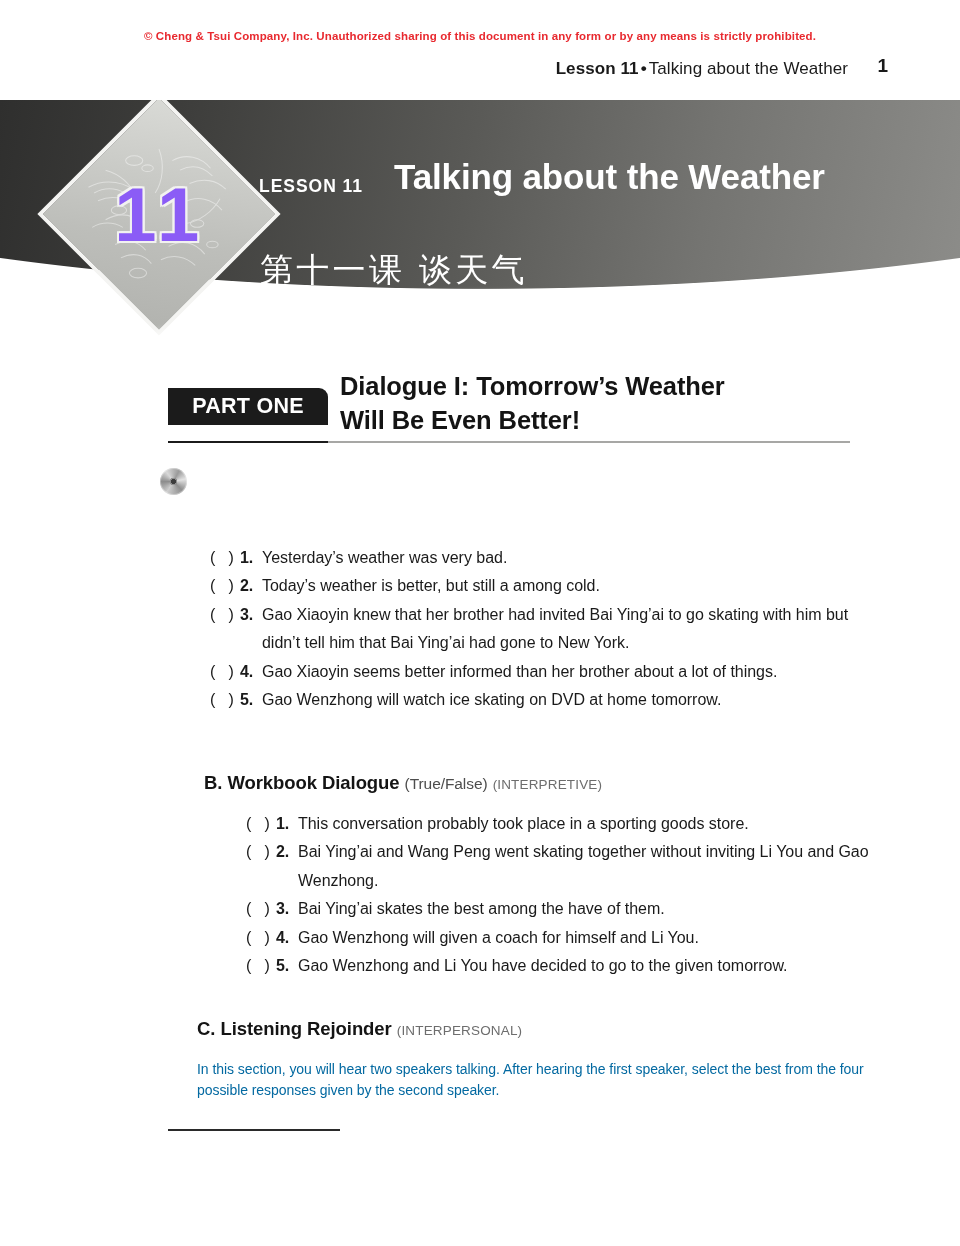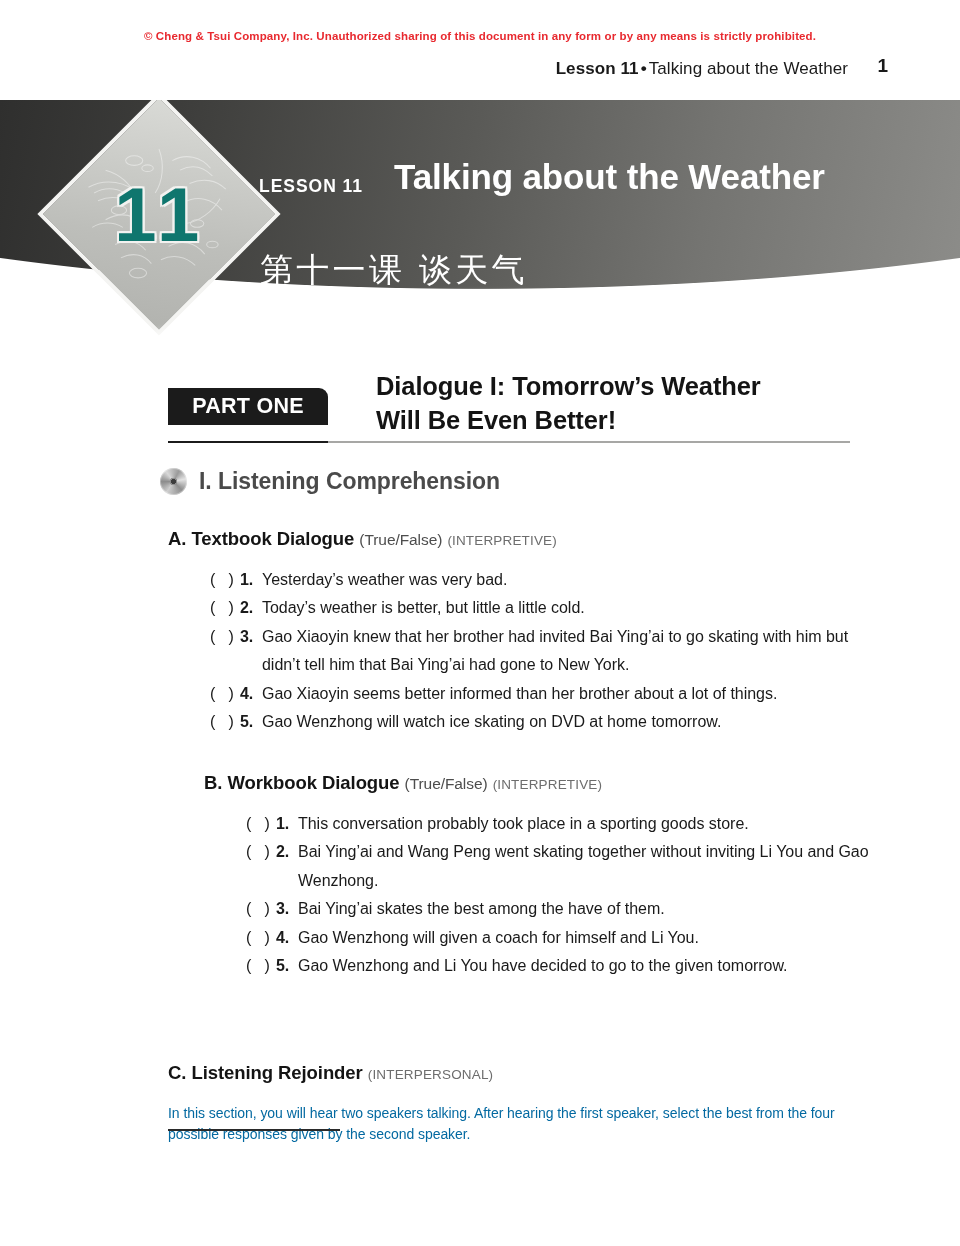--- a/index.html
+++ b/index.html
@@ -99,21 +99,21 @@
     opacity: 0.5;
   }
   .badge-num {
     position: absolute;
     inset: 0;
     display: flex;
     align-items: center;
     justify-content: center;
     font-size: 76px;
     font-weight: bold;
-    color: #0f766e;
+    color: #8b5cf6;
     letter-spacing: 0.06em;
     text-shadow:
        2px 0 0 #f2f2f0, -2px 0 0 #f2f2f0,
        0 2px 0 #f2f2f0, 0 -2px 0 #f2f2f0,
        2px 2px 0 #f2f2f0, -2px -2px 0 #f2f2f0,
        2px -2px 0 #f2f2f0, -2px 2px 0 #f2f2f0;
   }
 
   .lesson-kicker {
     position: absolute;
@@ -155,21 +155,20 @@
   .dialogue-title {
     position: absolute;
     left: 172px;
     top: 0px;
     font-size: 25.5px;
     font-weight: bold;
     line-height: 1.32;
     color: #141414;
     letter-spacing: -0.004em;
     white-space: pre-line;
-    margin-left: 36px;
   }
   .part-badge {
     position: absolute;
     left: 0;
     top: 18px;
     width: 160px;
     height: 37px;
     background: #1b1b1b;
     border-radius: 0 9px 0 0;
     color: #ffffff;
@@ -340,39 +339,33 @@
 <div class="part-block">
   <div class="dialogue-title">Dialogue I: Tomorrow’s Weather
 Will Be Even Better!</div>
   <div class="part-rule"></div>
   <div class="part-rule-dark"></div>
   <div class="part-badge">PART ONE</div>
 </div>
 
 <div class="sec-roman">
   <span class="cd-icon"></span>
-  <span class="sec-roman-label">I. Listening Comprehension</span>
 </div>
 
 <div class="subsec" style="top:528px;">
-  <div class="subsec-head">
-    <span>A. Textbook Dialogue</span>
-    <span class="qual">(True/False)</span>
-    <span class="mode">(INTERPRETIVE)</span>
-  </div>
   <ul class="qlist" style="margin-top:16px; padding-left:42px;">
     <li class="qitem">
       <span class="q-paren">(   )</span>
       <span class="q-num">1.</span>
       <span class="q-text">Yesterday’s weather was very bad.</span>
     </li>
     <li class="qitem">
       <span class="q-paren">(   )</span>
       <span class="q-num">2.</span>
-      <span class="q-text">Today’s weather is better, but little a little cold.</span>
+      <span class="q-text">Today’s weather is better, but still a among cold.</span>
     </li>
     <li class="qitem">
       <span class="q-paren">(   )</span>
       <span class="q-num">3.</span>
       <span class="q-text">Gao Xiaoyin knew that her brother had invited Bai Ying’ai to go skating with him but didn’t tell him that Bai Ying’ai had gone to New York.</span>
     </li>
     <li class="qitem">
       <span class="q-paren">(   )</span>
       <span class="q-num">4.</span>
       <span class="q-text">Gao Xiaoyin seems better informed than her brother about a lot of things.</span>
@@ -413,21 +406,21 @@
       <span class="q-text">Gao Wenzhong will given a coach for himself and Li You.</span>
     </li>
     <li class="qitem">
       <span class="q-paren">(   )</span>
       <span class="q-num">5.</span>
       <span class="q-text">Gao Wenzhong and Li You have decided to go to the given tomorrow.</span>
     </li>
   </ul>
 </div>
 
-<div class="subsec" style="top:1062px; width:690px;">
+<div class="subsec" style="top:1018px; width:690px;margin-left:29px;">
   <div class="subsec-head">
     <span>C. Listening Rejoinder</span>
     <span class="mode">(INTERPERSONAL)</span>
   </div>
   <div class="body-para" style="margin-top:19px;">In this section, you will hear two speakers talking. After hearing the first speaker, select the best from the four possible responses given by the second speaker.</div>
 </div>
 
 <div class="footrule"></div>
 
 </body></html>

